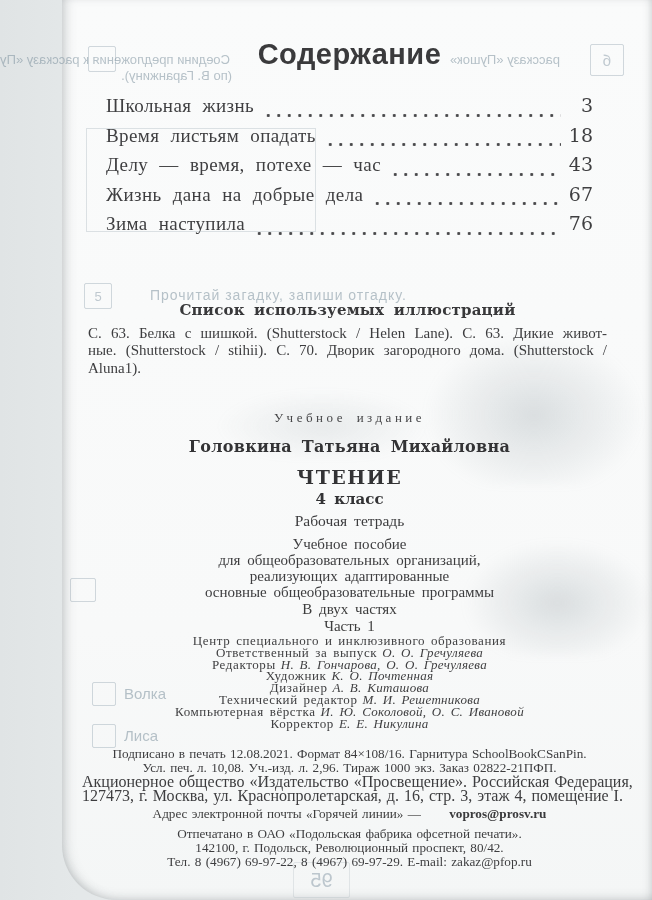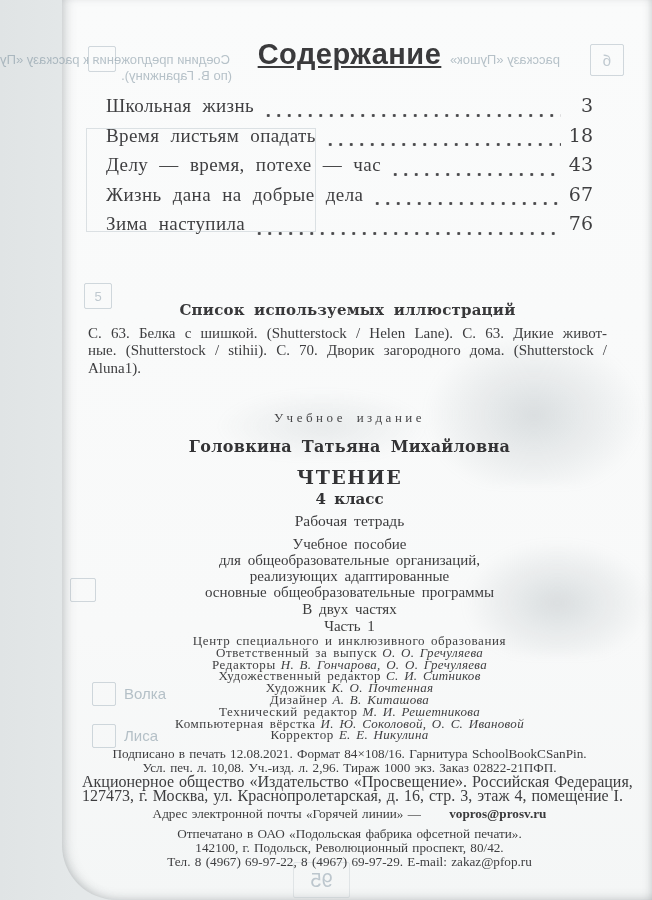--- a/index.html
+++ b/index.html
@@ -12,21 +12,21 @@
     position:absolute;left:62px;top:0;width:590px;height:900px;
     background:linear-gradient(180deg,#fafbfb 0%,#f8f9f9 70%,#f4f6f6 100%);
     border-bottom-left-radius:55px;
     box-shadow:inset 8px 0 14px -8px rgba(90,100,105,.45), inset -7px 0 10px -7px rgba(90,100,105,.30), inset 0 -8px 12px -8px rgba(90,100,105,.25);
   }
   .content{position:absolute;left:40px;right:55px;top:0;bottom:0;z-index:3;}
 
   .title{
     position:absolute;top:38px;left:0;right:0;text-align:center;
     font-family:"Liberation Sans",sans-serif;font-weight:bold;
-    font-size:29px;letter-spacing:.5px;color:#3a3a3c;text-decoration:underline;
+    font-size:29px;letter-spacing:.5px;color:#3a3a3c;
   }
 
   .toc{position:absolute;top:94px;left:4px;right:4px;}
   .toc-row{display:flex;align-items:baseline;height:29.5px;font-size:19px;color:#3f3f41;}
   .toc-label{font-family:Liberation Serif, serif;letter-spacing:.4px;word-spacing:6px;white-space:nowrap;}
   .leader{
     flex:1;height:3px;align-self:flex-end;margin:0 4px 7px 9px;
     background-image:radial-gradient(circle,#4a4a4c 1.3px,rgba(0,0,0,0) 1.65px);
     background-size:10.5px 3px;background-repeat:repeat-x;background-position:left center;
   }
@@ -85,20 +85,21 @@
 <div class="photo">
   <div class="page">
 
     <div class="artifact bx" style="left:26px;top:46px;width:26px;height:24px;"></div>
     <div class="artifact btext mirror" style="left:18px;top:52px;width:150px;font-size:13px;">Соедини предложения к рассказу «Пушок»</div>
     <div class="artifact btext mirror" style="left:20px;top:68px;width:150px;font-size:13px;">(по В. Гаранжину).</div>
     <div class="artifact btext mirror" style="left:368px;top:52px;width:130px;font-size:13px;">рассказу «Пушок»</div>
     <div class="artifact bx mirror" style="left:528px;top:44px;width:32px;height:30px;font-size:15px;">б</div>
     <div class="artifact rect-outline" style="left:24px;top:128px;width:228px;height:102px;"></div>
     <div class="artifact bx" style="left:22px;top:283px;width:26px;height:24px;font-size:13px;">5</div>
+    <div class="artifact btext" style="left:88px;top:287px;font-size:14px;letter-spacing:1px;">Прочитай загадку, запиши отгадку.</div>
     <div class="artifact blob" style="left:358px;top:330px;width:228px;height:155px;"></div>
     <div class="artifact blob" style="left:150px;top:388px;width:220px;height:70px;opacity:.55;"></div>
     <div class="artifact blob" style="left:398px;top:538px;width:195px;height:118px;"></div>
     <div class="artifact bx" style="left:8px;top:578px;width:24px;height:22px;"></div>
     <div class="artifact bx" style="left:30px;top:682px;width:22px;height:22px;"></div>
     <div class="artifact btext" style="left:62px;top:685px;font-size:15px;">Волка</div>
     <div class="artifact bx" style="left:30px;top:724px;width:22px;height:22px;"></div>
     <div class="artifact btext" style="left:62px;top:727px;font-size:15px;">Лиса</div>
     <div class="artifact bx mirror" style="left:231px;top:862px;width:55px;height:34px;font-size:20px;border-color:rgba(150,165,175,.22);">95</div>
 
@@ -152,21 +153,21 @@
 
       <div class="abs-c edition-label">Учебное издание</div>
       <div class="abs-c author">Головкина Татьяна Михайловна</div>
       <div class="abs-c book-title">ЧТЕНИЕ</div>
       <div class="abs-c grade">4 класс</div>
       <div class="abs-c subtitle">Рабочая тетрадь</div>
 
       <div class="desc">
   <div class="cline">Учебное пособие</div>
 
-  <div class="cline">для общеобразовательные организаций,</div>
+  <div class="cline">для общеобразовательных организаций,</div>
 
   <div class="cline">реализующих адаптированные</div>
 
   <div class="cline">основные общеобразовательные программы</div>
 </div>
 
       <div class="abs-c parts1">В двух частях</div>
       <div class="abs-c parts2">Часть 1</div>
 
       <div class="credits">
@@ -175,23 +176,20 @@
   </div>
 
   <div class="credit-line">
     <span class="credit-role">Ответственный за выпуск</span><span class="credit-names">О. О. Гречуляева</span>
   </div>
 
   <div class="credit-line">
     <span class="credit-role">Редакторы</span><span class="credit-names">Н. В. Гончарова, О. О. Гречуляева</span>
   </div>
 
-  <div class="credit-line">
-    <span class="credit-role">Художественный редактор</span><span class="credit-names">С. И. Ситников</span>
-  </div>
 
   <div class="credit-line">
     <span class="credit-role">Художник</span><span class="credit-names">К. О. Почтенная</span>
   </div>
 
   <div class="credit-line">
     <span class="credit-role">Дизайнер</span><span class="credit-names">А. В. Киташова</span>
   </div>
 
   <div class="credit-line">

